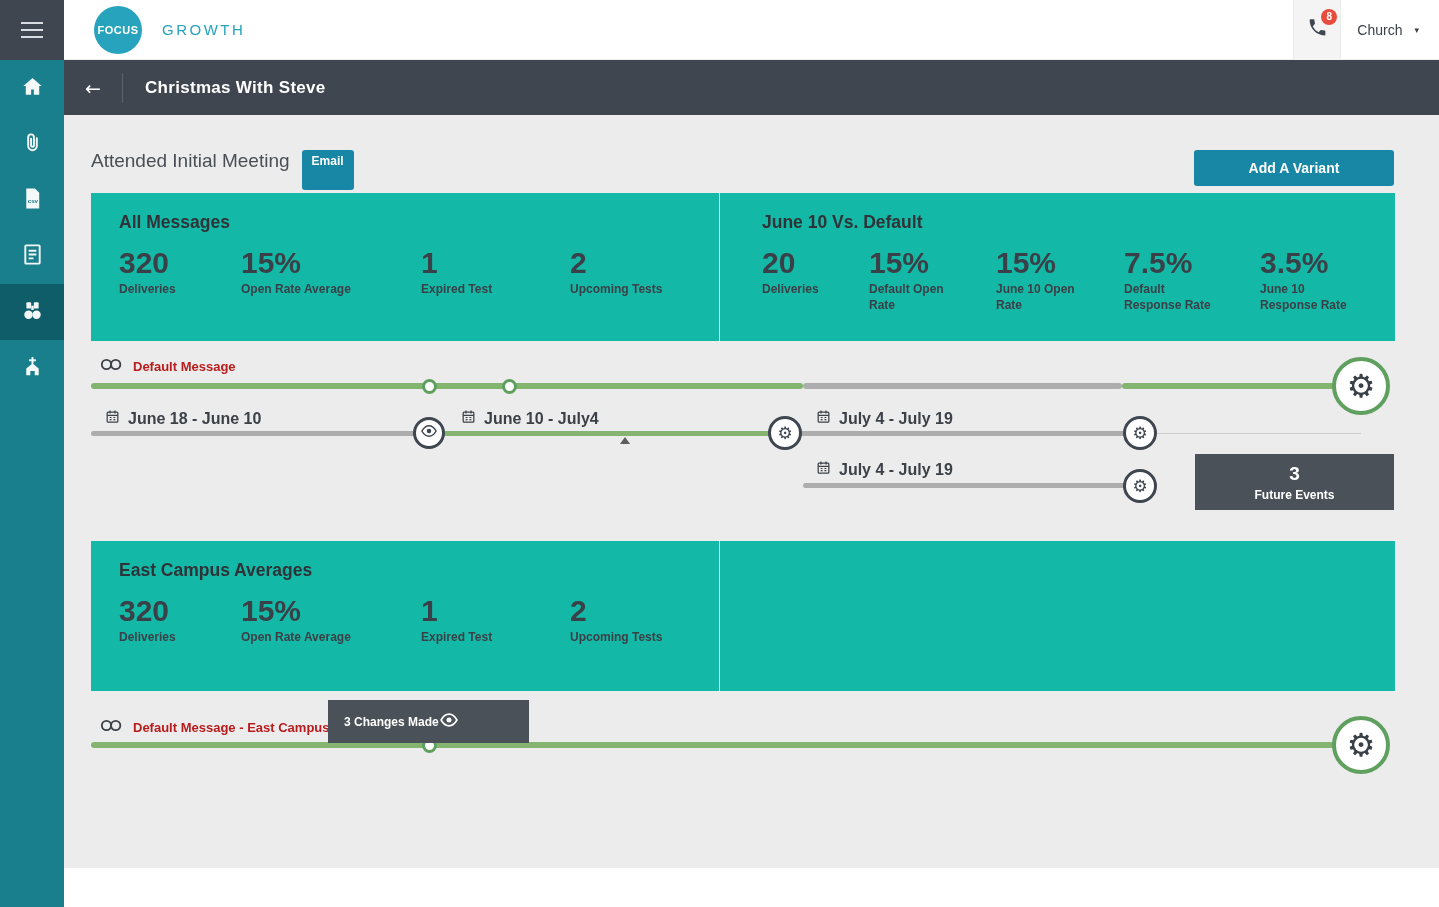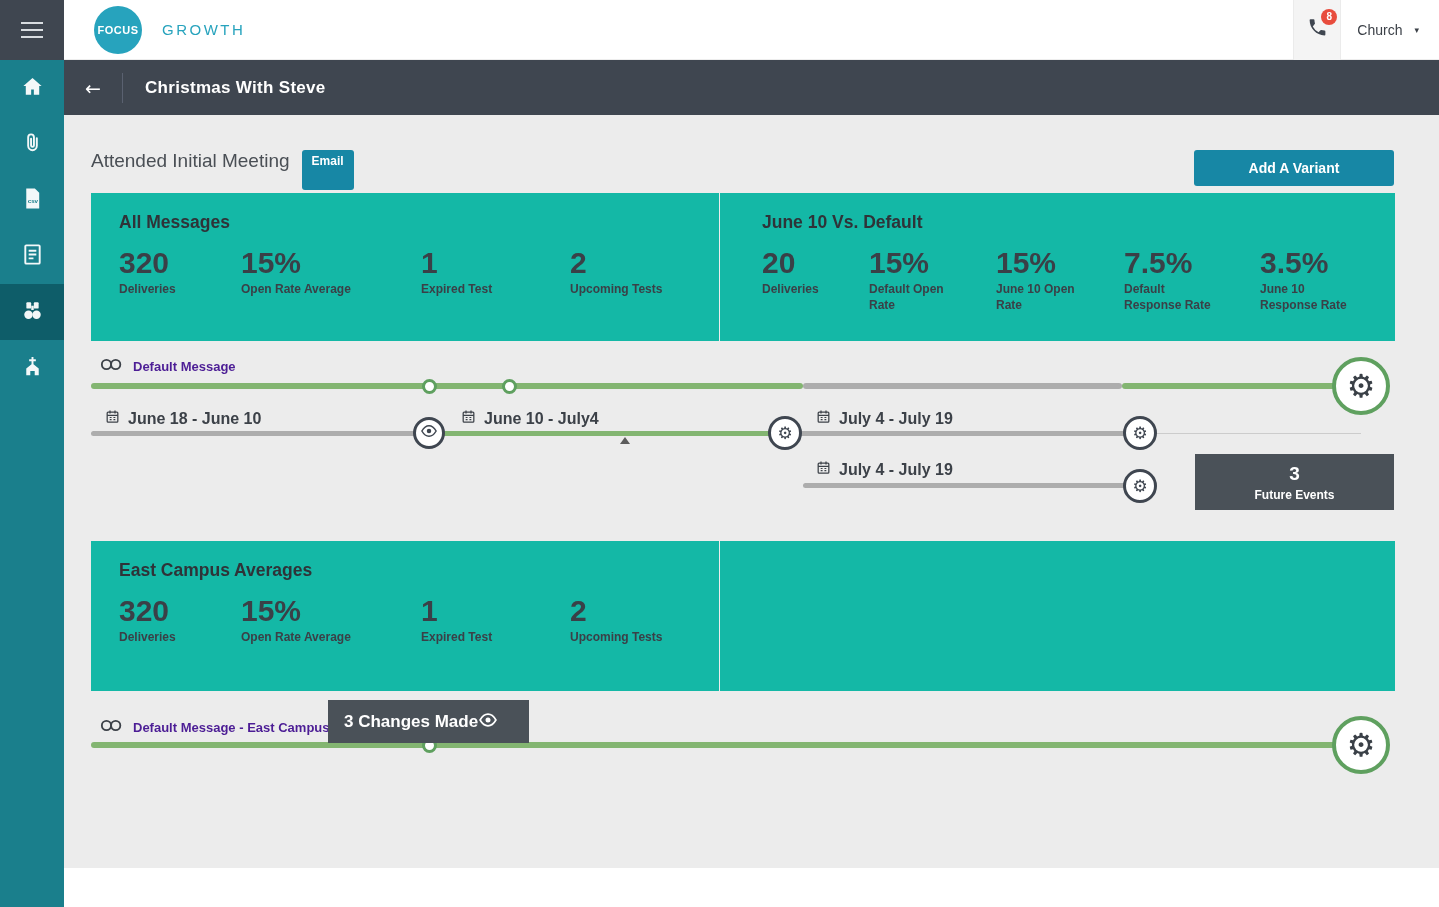--- a/index.html
+++ b/index.html
@@ -59,39 +59,39 @@
   .card-b .stat:nth-child(1){width:107px}
   .card-b .stat:nth-child(2){width:127px}
   .card-b .stat:nth-child(3){width:128px}
   .card-b .stat:nth-child(4){width:136px}
   .card-b .stat .l{max-width:92px}
 
   
   .tl{position:absolute;left:0;width:1375px}
   .tl1{top:226px;height:200px}
   .tl2{top:585px;height:130px}
-  .tl-label{position:absolute;display:flex;align-items:flex-end;gap:9px;font-size:13px;font-weight:bold;color:#4c1d95;z-index:2}
+  .tl-label{position:absolute;display:flex;align-items:flex-end;gap:9px;font-size:13px;font-weight:bold;color:#b91c1c;z-index:2}
   .line{position:absolute;height:6px;border-radius:3px;z-index:1}
   .line.thin{height:5px}
   .green{background:#83b571}
   .grayline{background:#adadad}
   .lightline{position:absolute;height:1px;background:#cccccc;z-index:1}
   .node{position:absolute;width:15px;height:15px;border-radius:50%;background:#fff;border:3px solid #5fa05f;z-index:2;cursor:pointer}
   .gear-big{position:absolute;width:58px;height:58px;border-radius:50%;background:#fff;border:4px solid #5fa05f;display:flex;align-items:center;justify-content:center;z-index:3;cursor:pointer}
   .gear-big .g{font-family:"DejaVu Sans",sans-serif;font-size:32px;color:#3a4047;line-height:1}
   .gear-sm{position:absolute;width:34px;height:34px;border-radius:50%;background:#fff;border:3px solid #3f4650;display:flex;align-items:center;justify-content:center;z-index:3;cursor:pointer}
   .gear-sm .g{font-family:"DejaVu Sans",sans-serif;font-size:17px;color:#3f4650;line-height:1}
   .eye-circ{position:absolute;width:32px;height:32px;border-radius:50%;background:#fff;border:3px solid #3f4650;display:flex;align-items:center;justify-content:center;z-index:3;cursor:pointer}
   .date-label{position:absolute;display:flex;align-items:center;gap:8px;font-size:16px;font-weight:bold;color:#3c4148;z-index:2}
   .tri{position:absolute;width:0;height:0;border-left:5px solid transparent;border-right:5px solid transparent;border-bottom:7px solid #5c5c5c;z-index:2}
   .future-box{position:absolute;left:1131px;top:113px;width:199px;height:56px;background:#4a5158;color:#fff;text-align:center;z-index:3;cursor:pointer}
   .future-box .cnt{font-size:19px;font-weight:bold;margin-top:9px}
   .future-box .lbl{font-size:12px;font-weight:bold;margin-top:3px}
   .changes-box{position:absolute;left:264px;top:0;width:201px;height:43px;background:#4a5158;color:#fff;display:flex;align-items:center;padding:0 16px;z-index:4;cursor:pointer}
-  .changes-box .txt{font-size:17px;font-weight:bold}
+  .changes-box .txt{font-size:12px;font-weight:bold}
   .changes-box svg{margin-left:auto}
 </style>
 </head>
 <body>
 
 <div class="app">
 
   <aside class="sidebar">
     <div class="hamburger">
       <span class="bar"></span>

